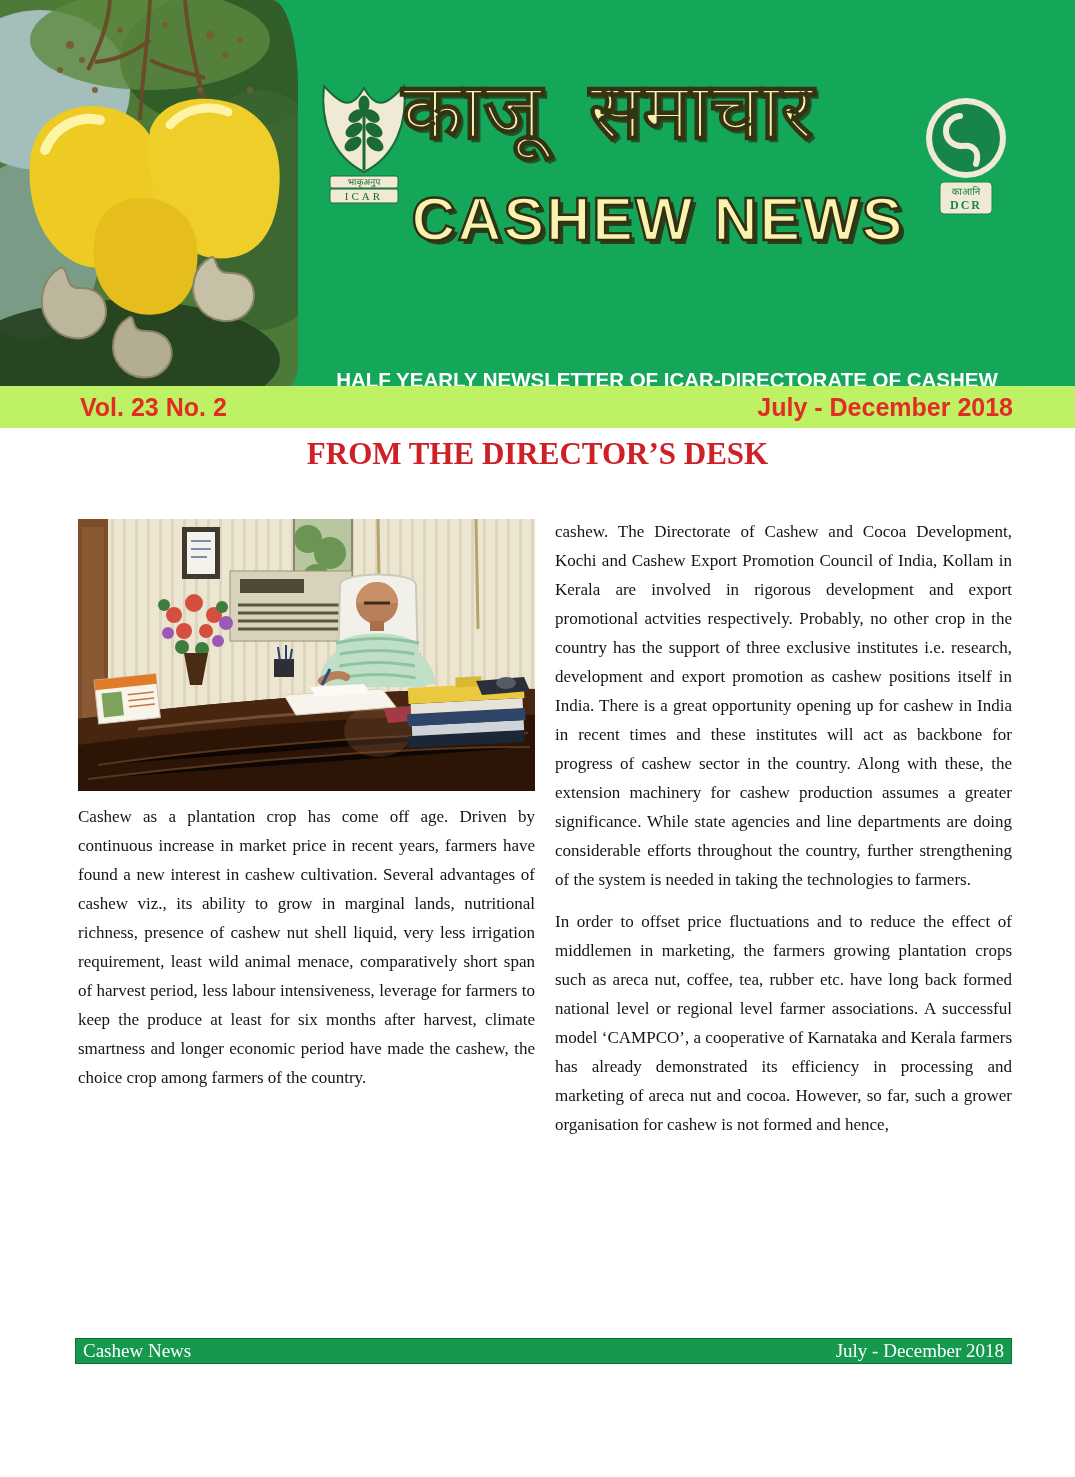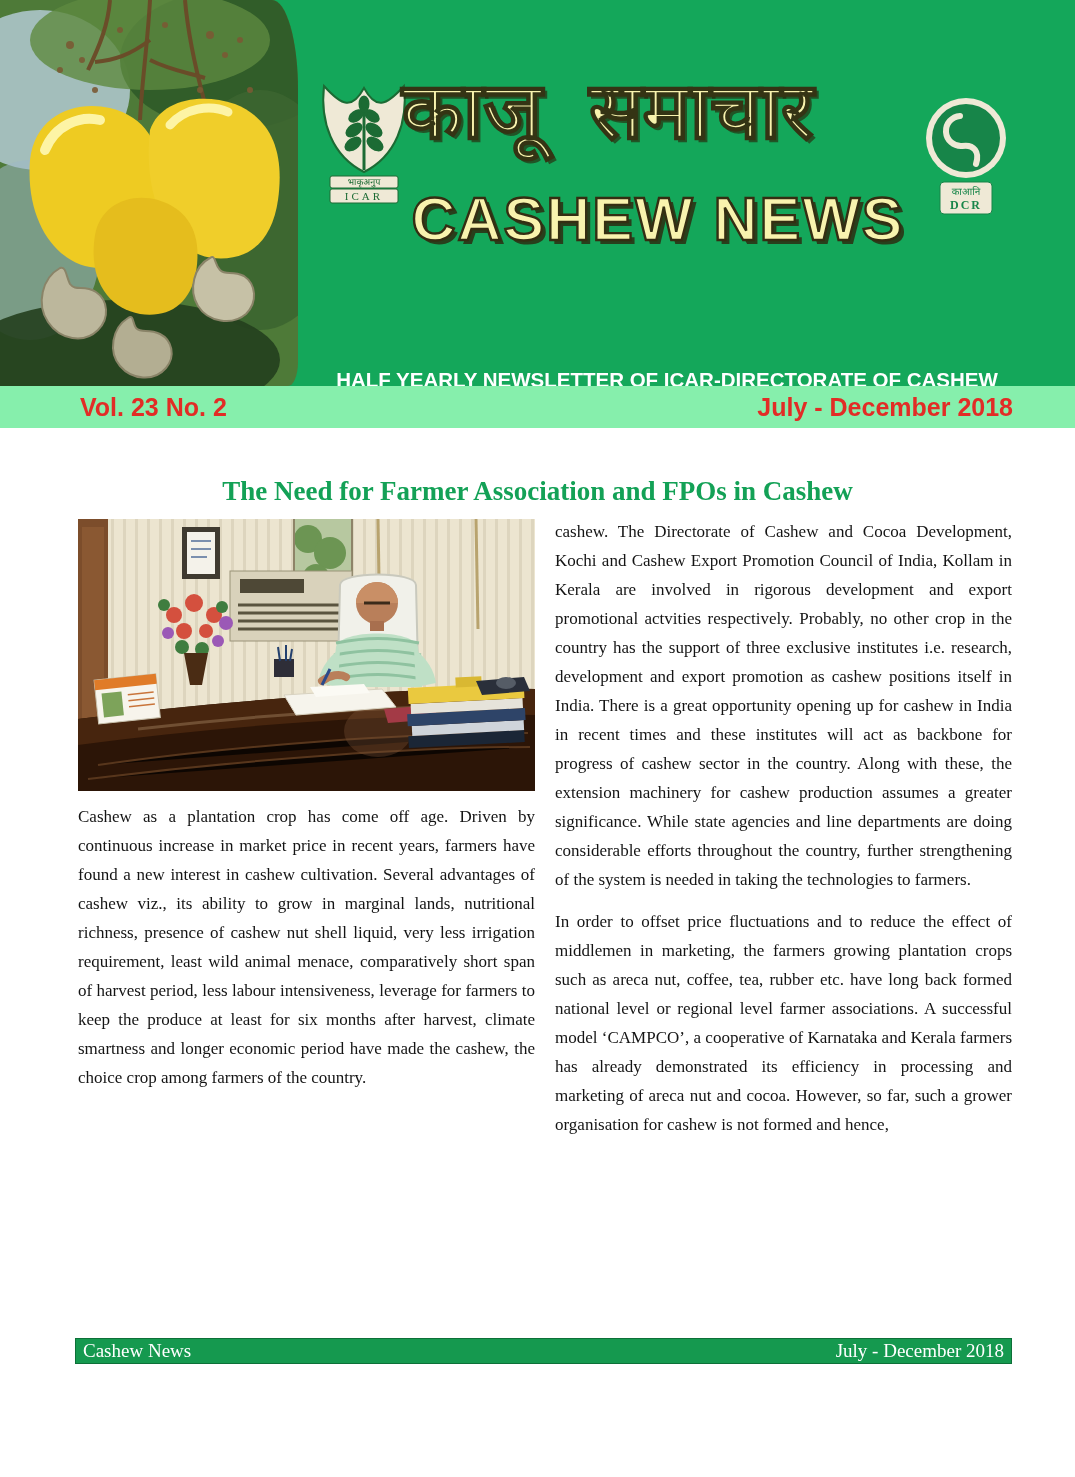--- a/index.html
+++ b/index.html
@@ -21,21 +21,21 @@
                font-family:"Liberation Sans",sans-serif;font-weight:bold;font-size:61px;letter-spacing:2px;
                color:#f8f3ae;-webkit-text-stroke:2.4px #342e12;
                text-shadow:4px 4px 0 rgba(45,38,12,.8);}
   .hindi-subtitle{position:absolute;left:298px;top:288px;width:740px;text-align:center;
                font-family:"Liberation Sans",sans-serif;font-weight:bold;font-size:30px;color:#ffffff;
                text-shadow:1px 1px 1px rgba(0,60,25,.5);}
   .english-subtitle{position:absolute;left:288px;top:336px;width:758px;text-align:center;
                font-family:"Liberation Sans",sans-serif;font-weight:bold;font-size:20.5px;color:#ffffff;margin-top:32px;}
 
   
-  .issue-bar{position:absolute;left:0;top:386px;width:1075px;height:42px;background:#86efac;
+  .issue-bar{position:absolute;left:0;top:386px;width:1075px;height:42px;background:#bef264;
              display:flex;align-items:center;justify-content:space-between;
              font-family:"Liberation Sans",sans-serif;font-weight:bold;font-size:25px;color:#e22c26;}
   .issue-bar .vol{margin-left:80px;}
   .issue-bar .period{margin-right:62px;}
 
   
   .desk-heading{position:absolute;left:0;top:436px;width:1075px;text-align:center;margin:0;
                 font-family:"Liberation Serif",serif;font-weight:bold;font-size:31px;color:#cd2027;}
   .desk-subheading{position:absolute;left:0;top:476px;width:1075px;text-align:center;margin:0;
                 font-family:"Liberation Serif",serif;font-weight:bold;font-size:27px;color:#13a156;}
@@ -146,21 +146,21 @@
     <div class="english-title">CASHEW NEWS</div>
 
     <div class="english-subtitle">HALF YEARLY NEWSLETTER OF ICAR-DIRECTORATE OF CASHEW RESEARCH, PUTTUR</div>
   </header>
 
   <div class="issue-bar">
     <span class="vol">Vol. 23  No. 2</span>
     <span class="period">July - December  2018</span>
   </div>
 
-  <h2 class="desk-subheading">The Need for Farmer Association and FPOs in Cashew</h2>
+  <h1 class="desk-heading">FROM THE DIRECTOR’S DESK</h1>
 
   <main class="columns">
 
     <div class="col">
 
       <figure class="office-photo">
         <svg width="457" height="272" viewBox="0 0 457 272">
 
           <rect x="0" y="0" width="30" height="210" fill="#7c4d2b"></rect>
           <rect x="4" y="8" width="22" height="194" fill="#8a5832"></rect>

